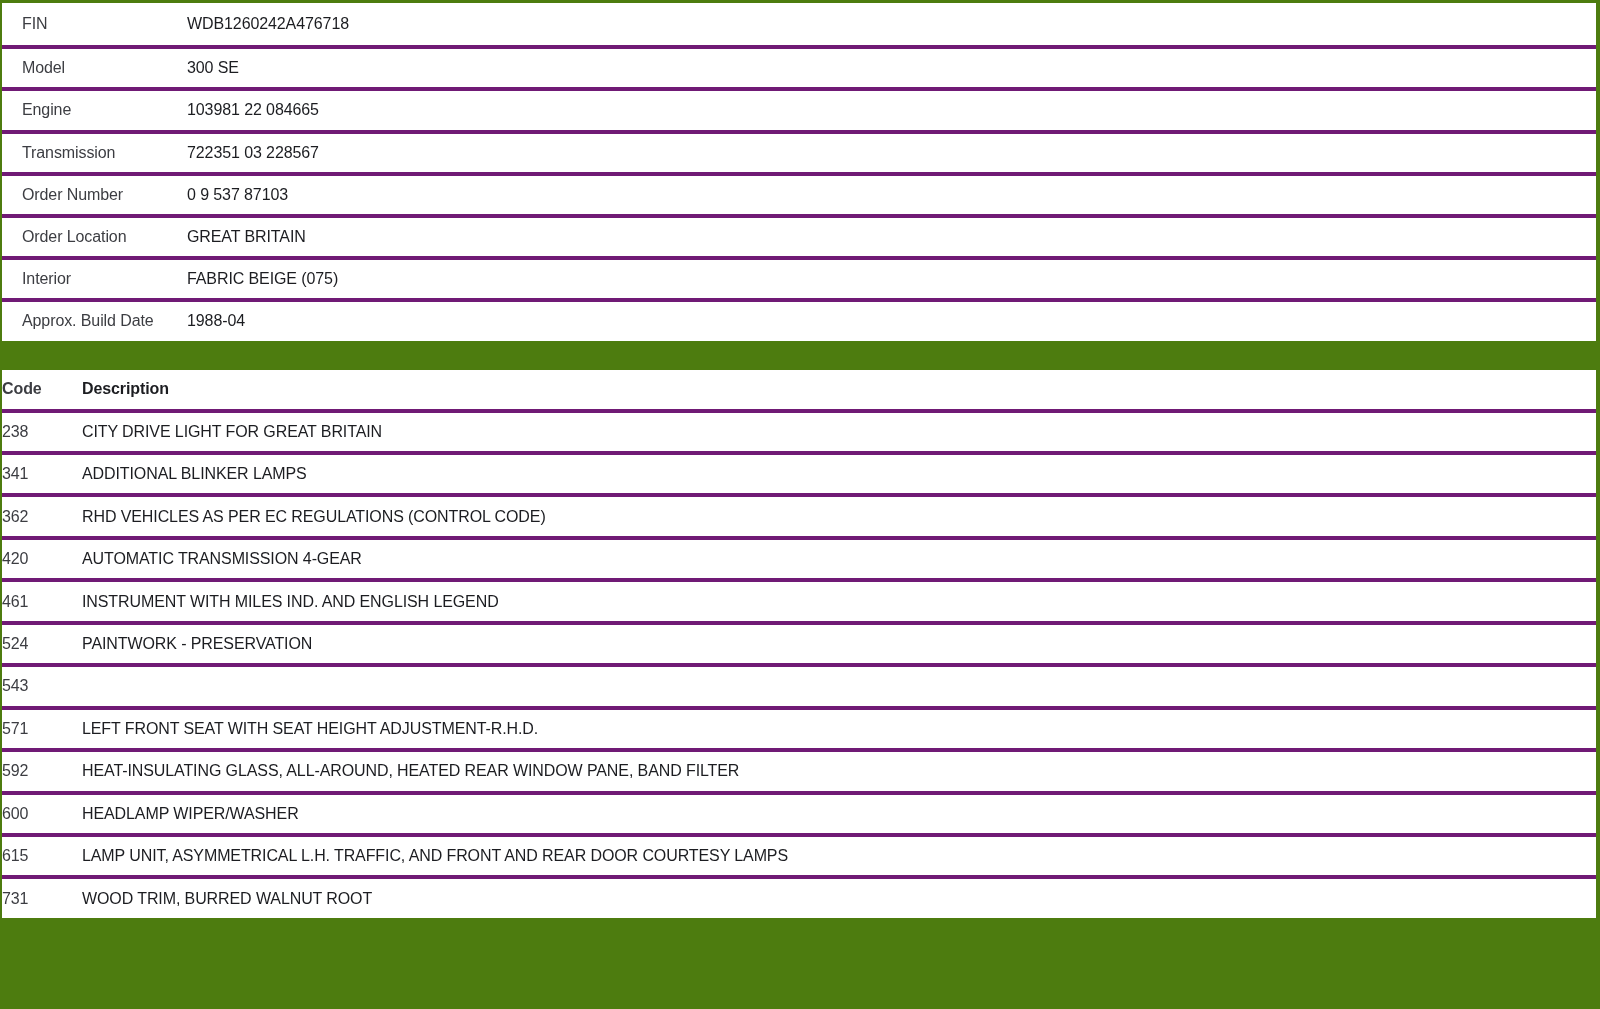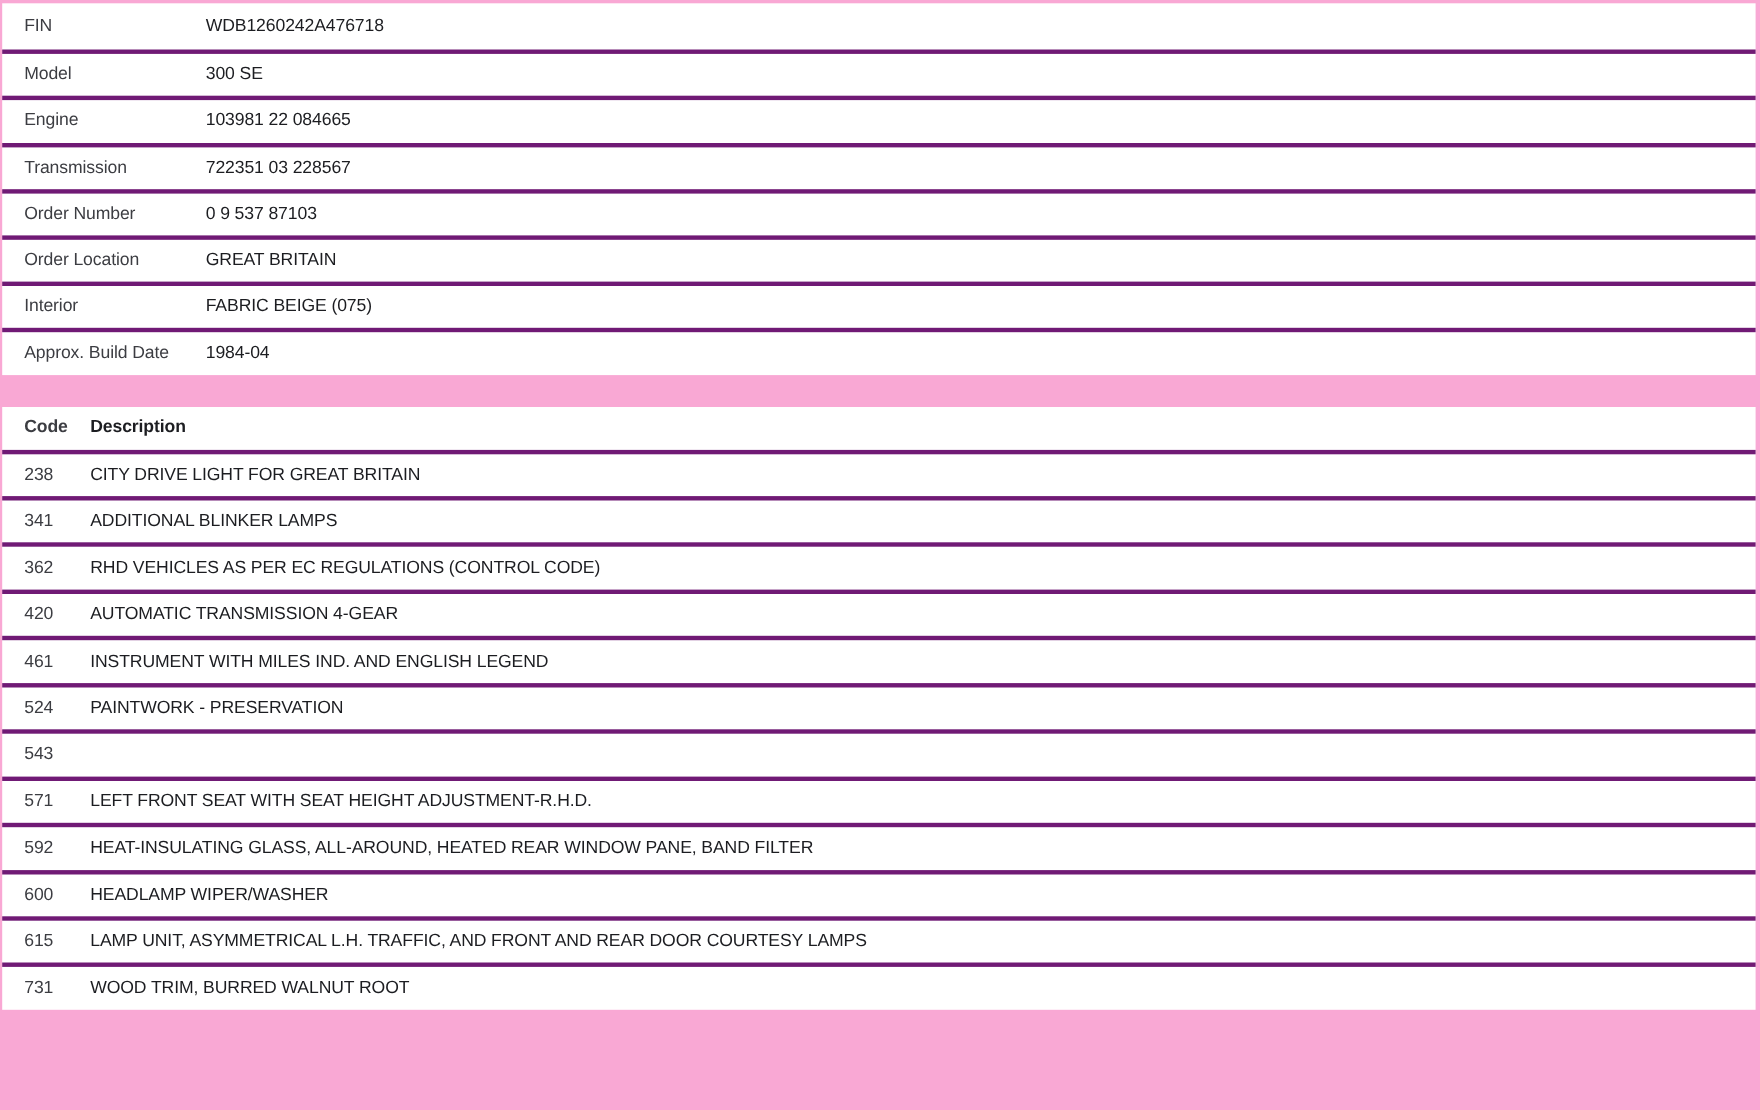--- a/index.html
+++ b/index.html
@@ -4,21 +4,21 @@
 <style>
   * { box-sizing: border-box; margin: 0; padding: 0; }
   html, body { width: 1600px; }
   body {
     font-family: "Liberation Sans", sans-serif;
     background: #2e3137;
   }
   .frame {
     width: 1600px;
     height: 1009px;
-    background: #f9a8d4;
+    background: #4d7c0f;
     padding: 3px 4px 6px 2px;
   }
   .card {
     background: #ffffff;
     width: 100%;
   }
   .divider {
     height: 29px;        
     background: transparent;
   }
@@ -44,21 +44,20 @@
 
   
   .hrow {
     height: 39px;
     font-weight: 700;
   }
   .hrow .code { font-weight: 700; }
   .orow { height: 42.46px; }
   .code {
     width: 80px;
-    padding-left: 20px;
     color: #3c3d42;
     font-weight: 500;
     flex-shrink: 0;
   }
   .desc { color: #1c1d21; text-align: right; }
 </style>
 </head>
 <body>
 
 <div class="frame">
@@ -87,21 +86,21 @@
     <div class="row">
       <div class="label">Order Location</div>
       <div class="value">GREAT BRITAIN</div>
     </div>
     <div class="row">
       <div class="label">Interior</div>
       <div class="value">FABRIC BEIGE (075)</div>
     </div>
     <div class="row">
       <div class="label">Approx. Build Date</div>
-      <div class="value">1984-04</div>
+      <div class="value">1988-04</div>
     </div>
   </section>
 
   <div class="divider"></div>
 
   <section class="card">
     <div class="row hrow">
       <div class="code">Code</div>
       <div class="desc">Description</div>
     </div>

